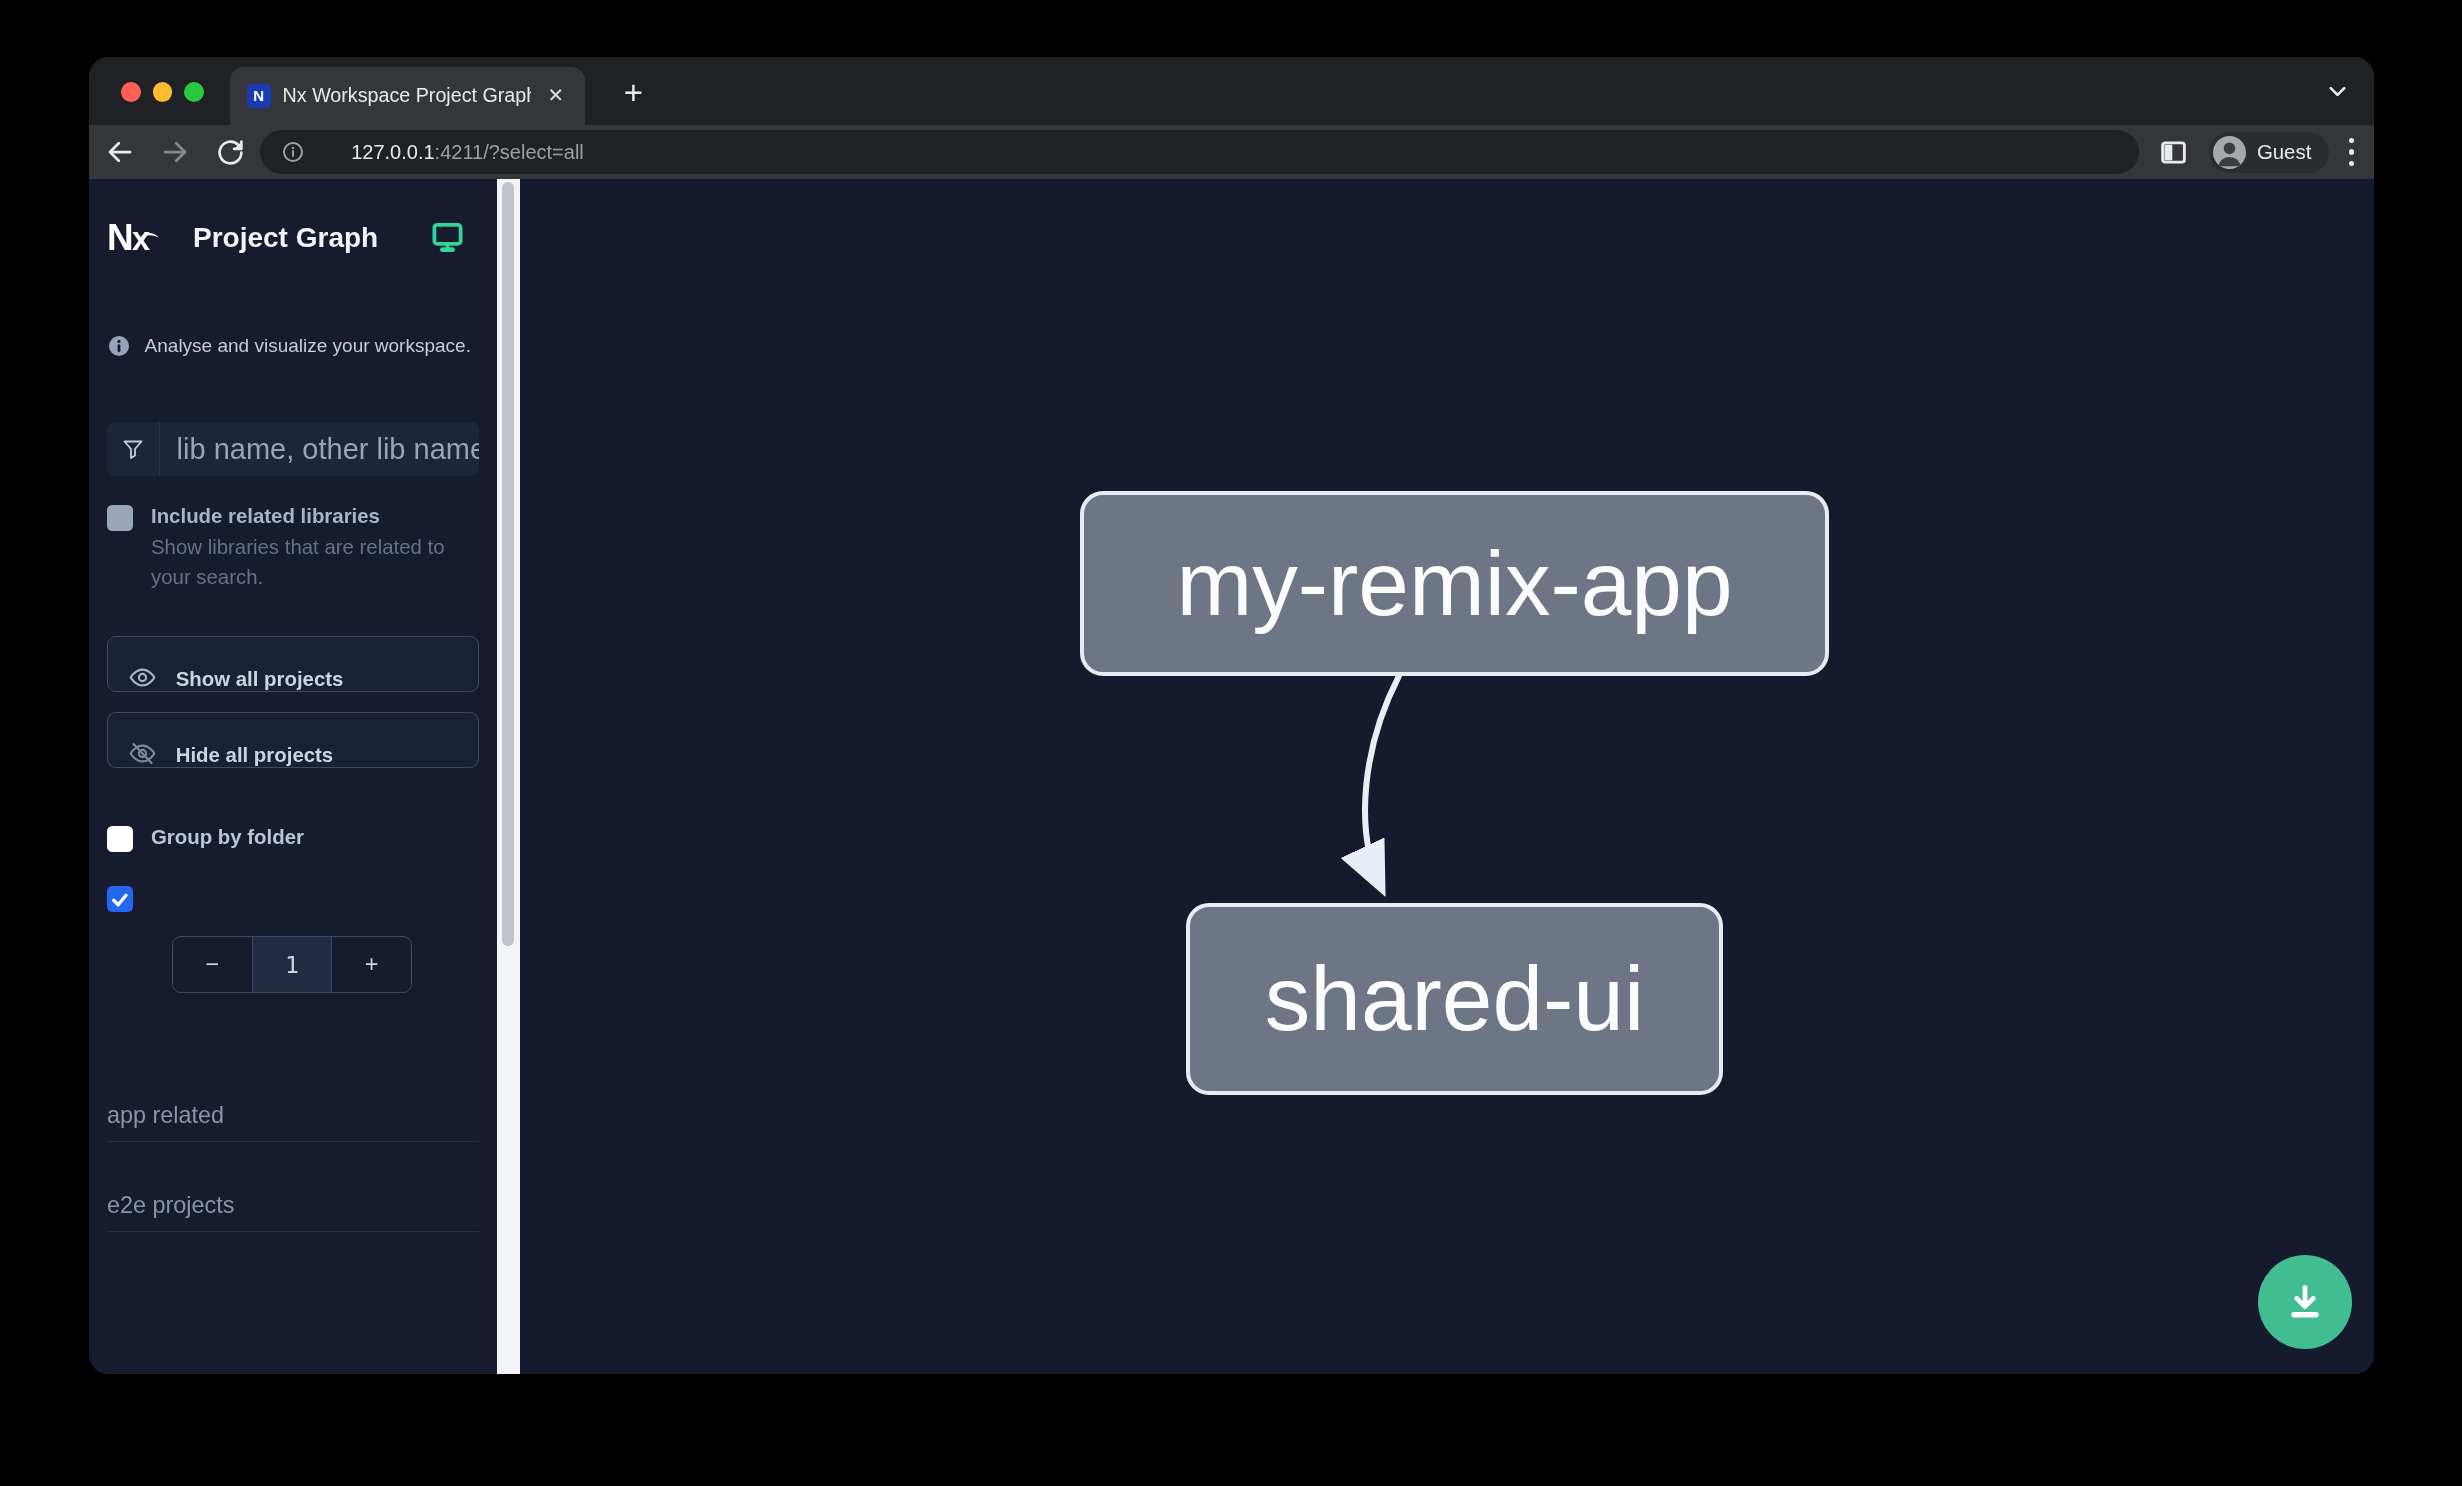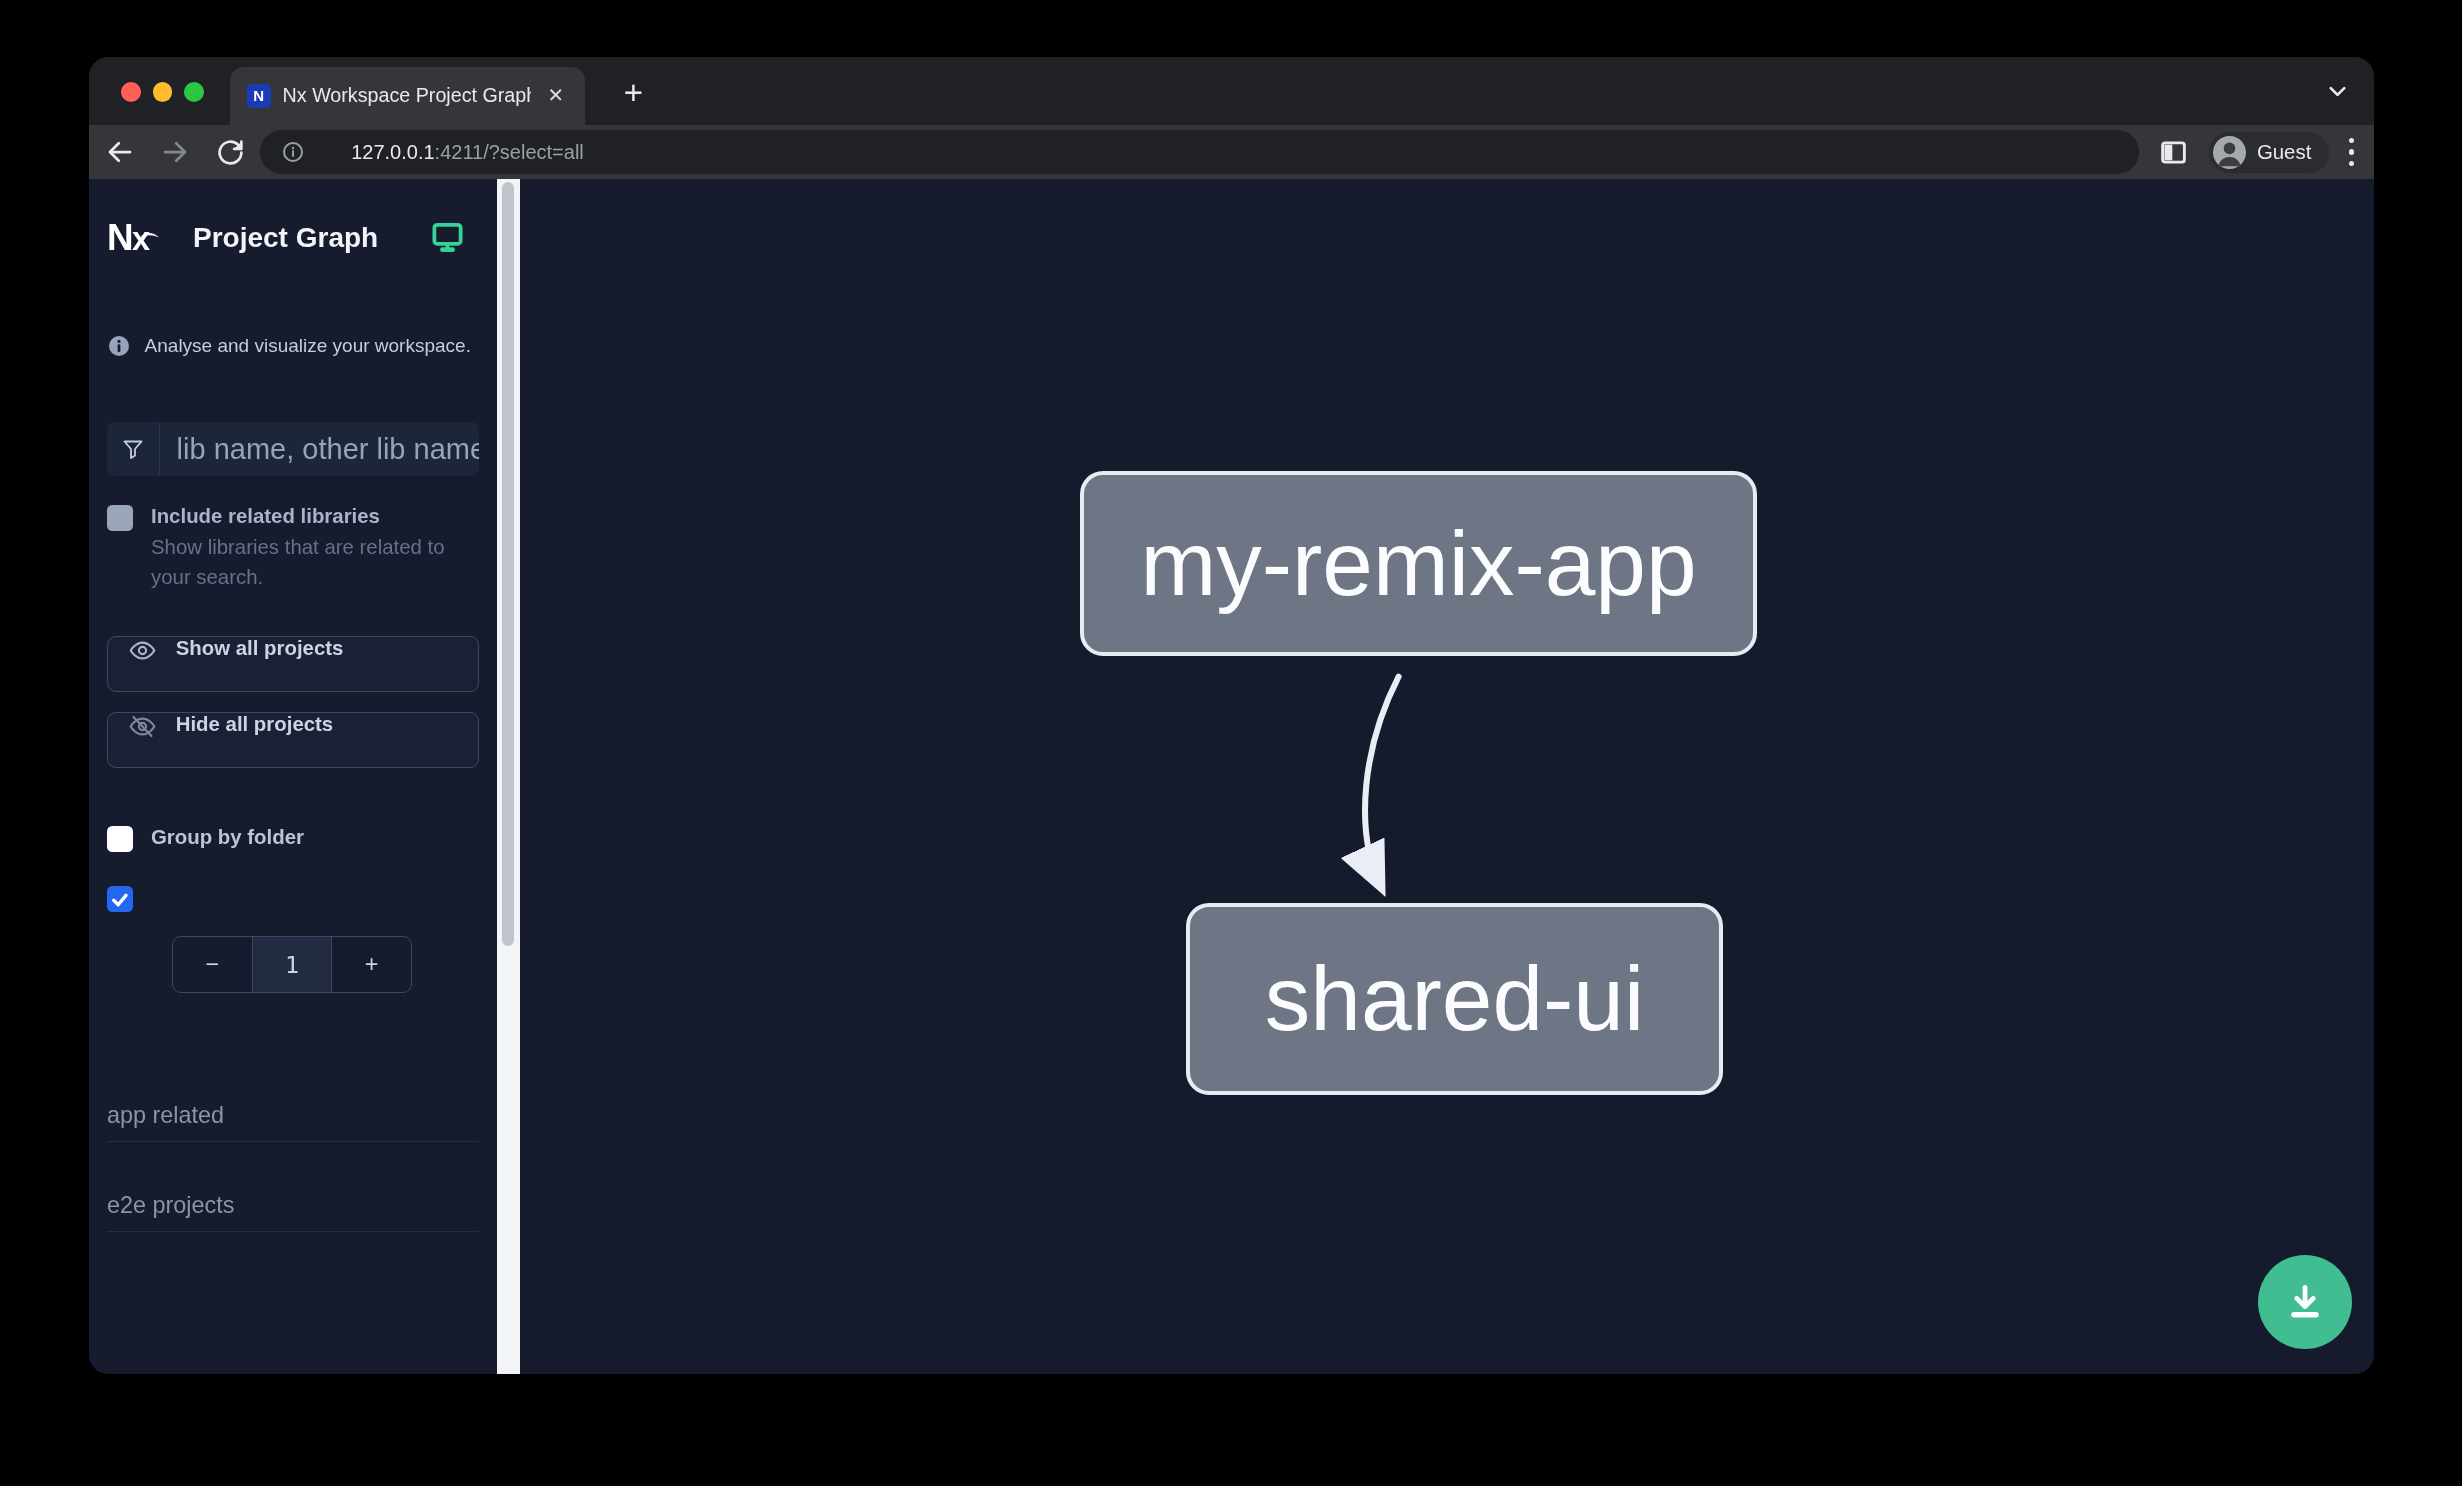--- a/index.html
+++ b/index.html
@@ -66,21 +66,21 @@
   .opt .cb { width:26px; height:26px; border-radius:5.3px; flex:none; margin-top:1.5px; }
   .cb.muted { background:#9ba6ba; }
   .cb.white { background:#ffffff; }
   .cb.checked { background:#2368ee; display:flex; align-items:center; justify-content:center; }
   .opt-label { font-size:20.4px; font-weight:bold; color:#aab4c8; line-height:27px; }
   .opt-label.bright { color:#bcc5d7; }
   .opt-desc { font-size:20.4px; color:#67718a; line-height:29.5px; margin-top:3px; }
 
   .side-btn {
     margin-top:20.4px; height:56px; border:1.5px solid #3f4a61; border-radius:9px; background:#1a2136;
-    display:flex; align-items:flex-start; gap:19.7px; padding:0 21px; color:#cbd5e1; font-size:20.4px; font-weight:bold;
+    display:flex; align-items:flex-end; gap:19.7px; padding:0 21px; color:#cbd5e1; font-size:20.4px; font-weight:bold;
   }
 
   .stepper { margin-left:65px; margin-top:24px; width:240px; height:57px; border:1.5px solid #3f4a61; border-radius:9px; display:flex; overflow:hidden; }
   .stepper > div { flex:1; display:flex; align-items:center; justify-content:center; color:#cbd5e1; font-size:23.4px; }
   .step-minus { border-right:1.5px solid #3f4a61; font-size:27px; }
   .step-plus  { border-left:1.5px solid #3f4a61; font-size:27px; }
   .step-value { background:#222b42; font-family:"DejaVu Sans Mono", monospace; }
 
   .section { margin-top:0; }
   .section-label { color:#8b94a7; font-size:23.4px; }
@@ -89,21 +89,21 @@
   
   .scrollbar { width:23px; background:#f3f4f6; position:relative; flex:none; }
   .scroll-thumb { position:absolute; left:5.3px; top:3px; width:12px; height:764px; border-radius:6px; background:#bfc3cb; }
 
   
   .canvas { position:relative; flex:1; background:#151a2c; }
   .node {
     position:absolute; border:4.5px solid #e9ebf2; border-radius:23px; background:#6e7585;
     display:flex; align-items:center; justify-content:center; color:#fbfcfe; font-size:91px;
   }
-  .node-remix { left:560px; top:292px; width:677px; height:185px; }
+  .node-remix { left:560px; top:312px; width:749px; height:185px; }
   .node-shared { left:666px; top:724px; width:537px; height:192px; }
   .graph-svg { position:absolute; left:0; top:0; }
 
   .fab {
     position:absolute; left:1738px; top:1076px; width:94px; height:94px; border-radius:50%;
     background:#41bd92; display:flex; align-items:center; justify-content:center;
   }
 </style>
 </head>
 <body>

